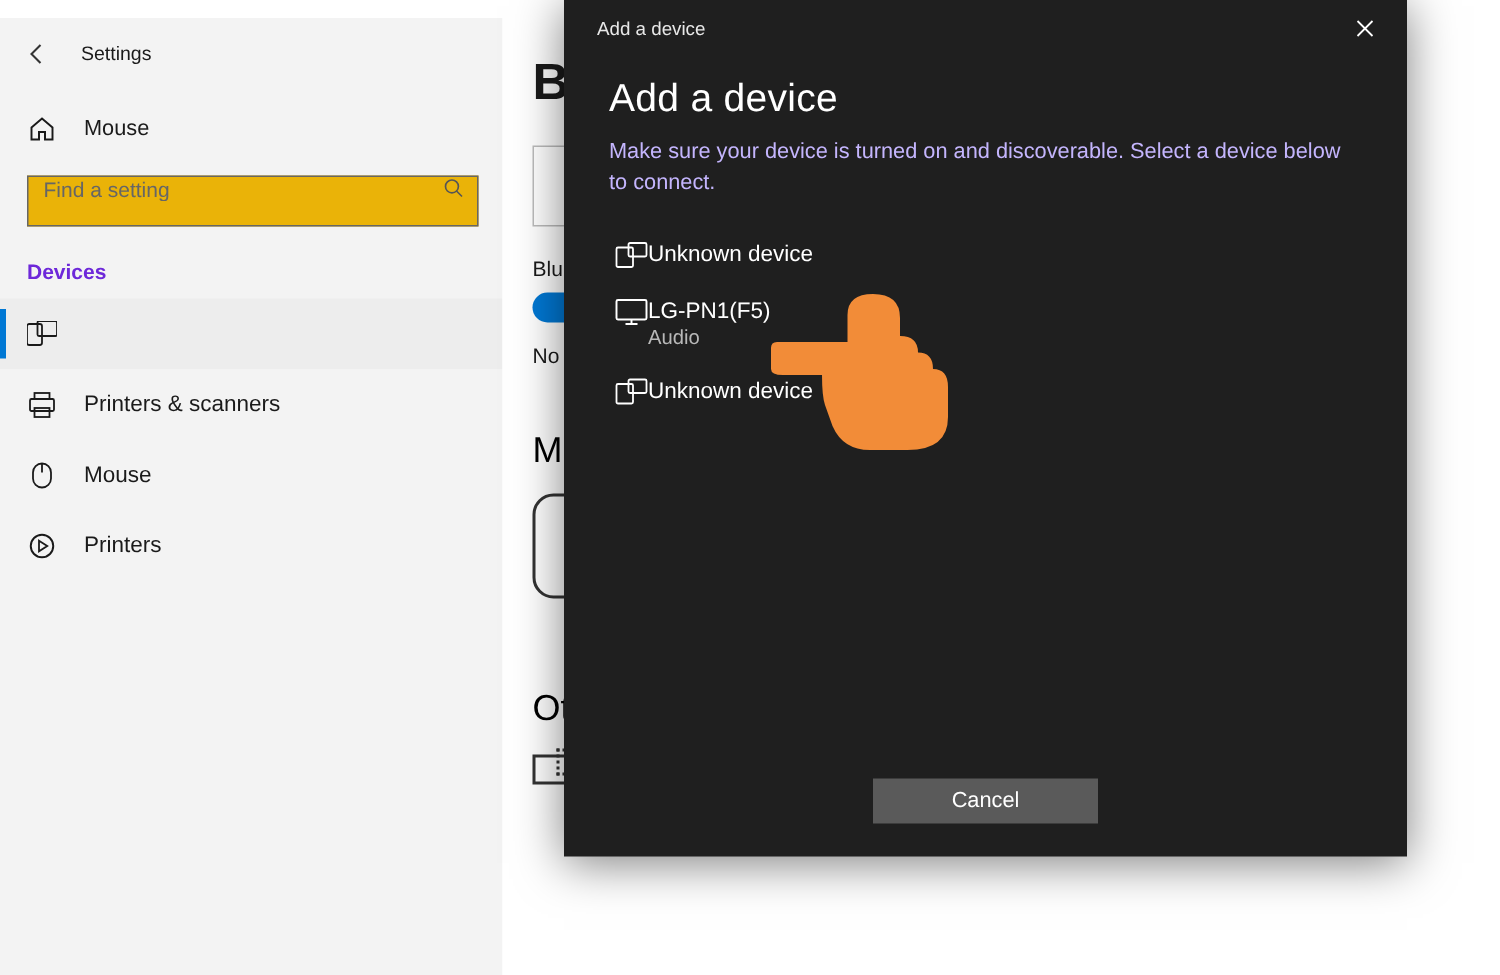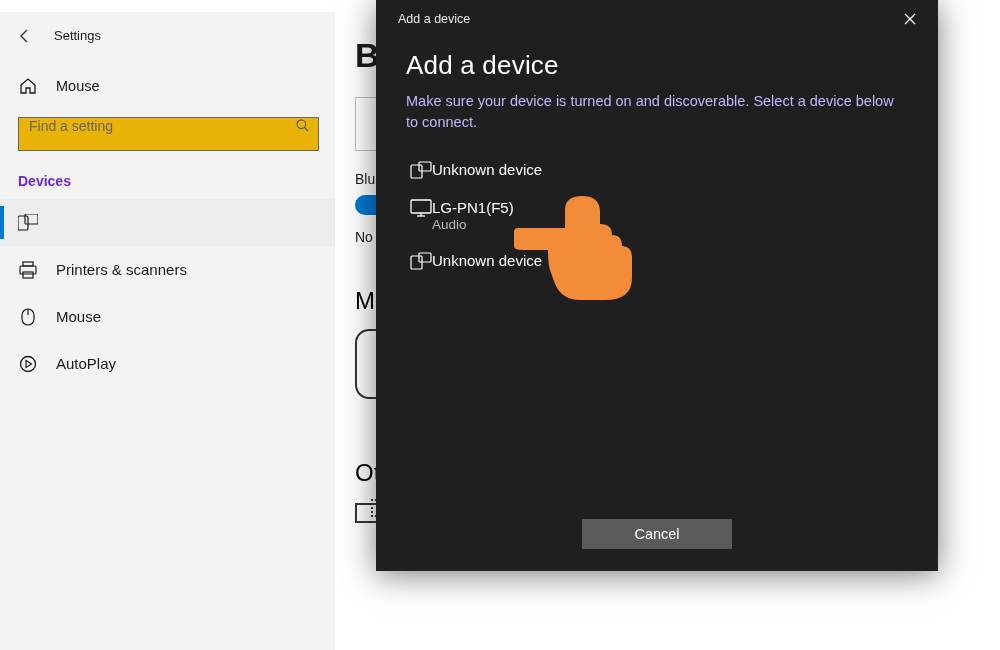--- a/index.html
+++ b/index.html
@@ -166,21 +166,21 @@
     </span>
     <span>Mouse</span>
   </div>
   <div class="nav-item">
     <span class="icn">
       <svg width="18" height="18" viewBox="0 0 18 18">
           <circle cx="9" cy="9" r="7.5" fill="none" stroke="#1a1a1a" stroke-width="1.3"></circle>
           <path d="M7 5.5 L12.5 9 L7 12.5 Z" fill="none" stroke="#1a1a1a" stroke-width="1.2"></path>
         </svg>
     </span>
-    <span>AutoPlay</span>
+    <span>Printers</span>
   </div>
 </div>
 
 <div class="main">
   <div class="main-heading">Bl</div>
   <div class="plus-box">+</div>
   <div class="blu-label">Blu</div>
   <div class="toggle"></div>
   <div class="now-label">No</div>
   <div class="sec-heading">Mo</div>

